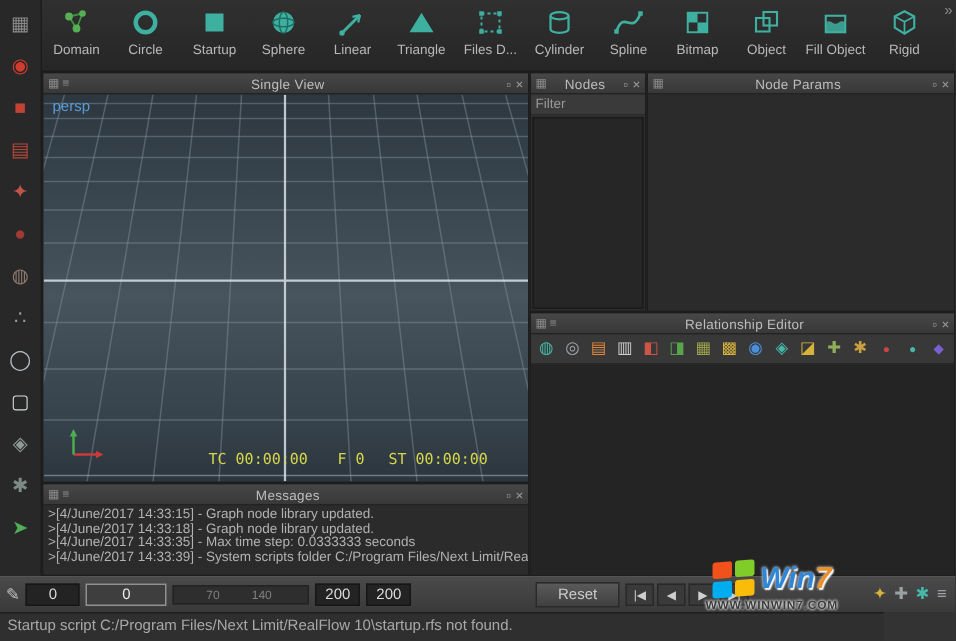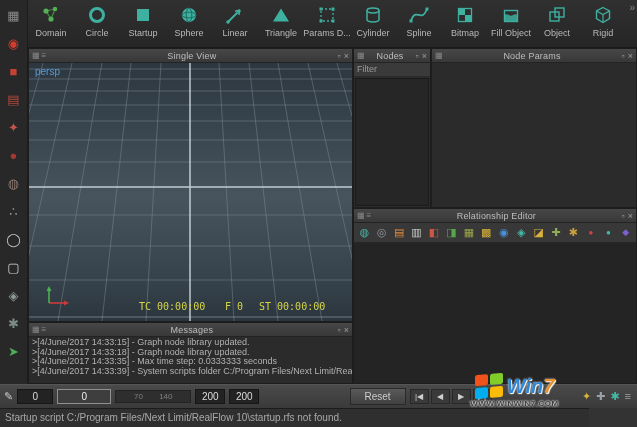--- a/index.html
+++ b/index.html
@@ -71,21 +71,21 @@
   
   #timeline { position:absolute; left:0; top:384px; width:637px; height:24px;
     background:linear-gradient(#4a4a4a,#3a3a3a); border-top:1px solid #555;
     display:flex; align-items:center; gap:4px; padding:0 4px; }
   .tl-ico { color:#c5c5c5; font-size:11px; }
   .tl-field { height:15px; background:#232323; border:1px solid #161616; color:#ddd;
     font-size:10px; text-align:center; line-height:13px; }
   .w36 { width:36px; } .w30 { width:30px; }
   .tl-handle { width:54px; height:15px; background:#3e3e3e; border:1px solid #909090;
     color:#eee; font-size:10px; text-align:center; line-height:13px; }
-  .tl-track { position:relative; width:76px; height:13px; background:#2e2e2e;
+  .tl-track { position:relative; width:91px; height:13px; background:#2e2e2e;
     border:1px solid #222;padding-left:20px; }
   .tick { position:absolute; top:1px; font-size:8px; color:#808080; }
   .t1 { left:24%; } .t2 { left:58%; }
   .spacer { flex:1; }
   .sim-btn { width:64px; height:17px; background:linear-gradient(#5fa45f,#3e7e3e);
     border:1px solid #2e5e2e; color:#eaf4ea; font-size:10px; font-family:inherit; }
   .reset-btn { width:56px; height:17px; background:linear-gradient(#5a5a5a,#404040);
     border:1px solid #2a2a2a; color:#ccc; font-size:10px; font-family:inherit; }
   .transport { display:flex; gap:2px; }
   .tr-btn { width:19px; height:15px; background:#3a3a3a; border:1px solid #282828;
@@ -219,21 +219,21 @@
     <div class="tb-item">
       <span class="tb-ico">
           <svg width="22" height="22" viewBox="0 0 22 22">
             <rect x="5" y="5" width="12" height="12" fill="none" stroke="#3eb0a0" stroke-dasharray="2 2" stroke-width="1.3"></rect>
             <rect x="3.5" y="3.5" width="3" height="3" fill="#3eb0a0"></rect>
             <rect x="15.5" y="3.5" width="3" height="3" fill="#3eb0a0"></rect>
             <rect x="3.5" y="15.5" width="3" height="3" fill="#3eb0a0"></rect>
             <rect x="15.5" y="15.5" width="3" height="3" fill="#3eb0a0"></rect>
           </svg>
         </span>
-      <span class="tb-label">Params D...</span>
+      <span class="tb-label">Files D...</span>
     </div>
     <div class="tb-item">
       <span class="tb-ico">
           <svg width="22" height="22" viewBox="0 0 22 22">
             <ellipse cx="11" cy="6.5" rx="6" ry="2.4" fill="none" stroke="#3eb0a0" stroke-width="1.5"></ellipse>
             <path d="M5 6.5 V15.5 A6 2.4 0 0 0 17 15.5 V6.5" fill="none" stroke="#3eb0a0" stroke-width="1.5"></path>
           </svg>
         </span>
       <span class="tb-label">Cylinder</span>
     </div>
@@ -253,34 +253,34 @@
             <rect x="4.5" y="4.5" width="13" height="13" fill="none" stroke="#3eb0a0" stroke-width="1.3"></rect>
             <rect x="4.5" y="4.5" width="6.5" height="6.5" fill="#3eb0a0"></rect>
             <rect x="11" y="11" width="6.5" height="6.5" fill="#3eb0a0"></rect>
           </svg>
         </span>
       <span class="tb-label">Bitmap</span>
     </div>
     <div class="tb-item">
       <span class="tb-ico">
           <svg width="22" height="22" viewBox="0 0 22 22">
+            <rect x="4" y="8" width="9" height="9" fill="none" stroke="#3eb0a0" stroke-width="1.4"></rect>
+            <rect x="9" y="4" width="9" height="9" fill="none" stroke="#3eb0a0" stroke-width="1.4"></rect>
+          </svg>
+        </span>
+      <span class="tb-label">Object</span>
+    </div>
+    <div class="tb-item">
+      <span class="tb-ico">
+          <svg width="22" height="22" viewBox="0 0 22 22">
             <rect x="4.5" y="6.5" width="13" height="11" fill="none" stroke="#3eb0a0" stroke-width="1.4"></rect>
             <path d="M4.5 11 q2.1 -1.6 4.3 0 t4.3 0 t4.4 0 V17.5 H4.5 Z" fill="#3eb0a0" opacity=".85"></path>
           </svg>
         </span>
       <span class="tb-label">Fill Object</span>
-    </div>
-    <div class="tb-item">
-      <span class="tb-ico">
-          <svg width="22" height="22" viewBox="0 0 22 22">
-            <rect x="4" y="8" width="9" height="9" fill="none" stroke="#3eb0a0" stroke-width="1.4"></rect>
-            <rect x="9" y="4" width="9" height="9" fill="none" stroke="#3eb0a0" stroke-width="1.4"></rect>
-          </svg>
-        </span>
-      <span class="tb-label">Object</span>
     </div>
     <div class="tb-item">
       <span class="tb-ico">
           <svg width="22" height="22" viewBox="0 0 22 22">
             <path d="M11 3.5 L17.5 7 V14.5 L11 18.5 L4.5 14.5 V7 Z" fill="none" stroke="#3eb0a0" stroke-width="1.4"></path>
             <path d="M4.5 7 L11 10.5 L17.5 7 M11 10.5 V18.5" fill="none" stroke="#3eb0a0" stroke-width="1.2"></path>
           </svg>
         </span>
       <span class="tb-label">Rigid</span>
     </div>

